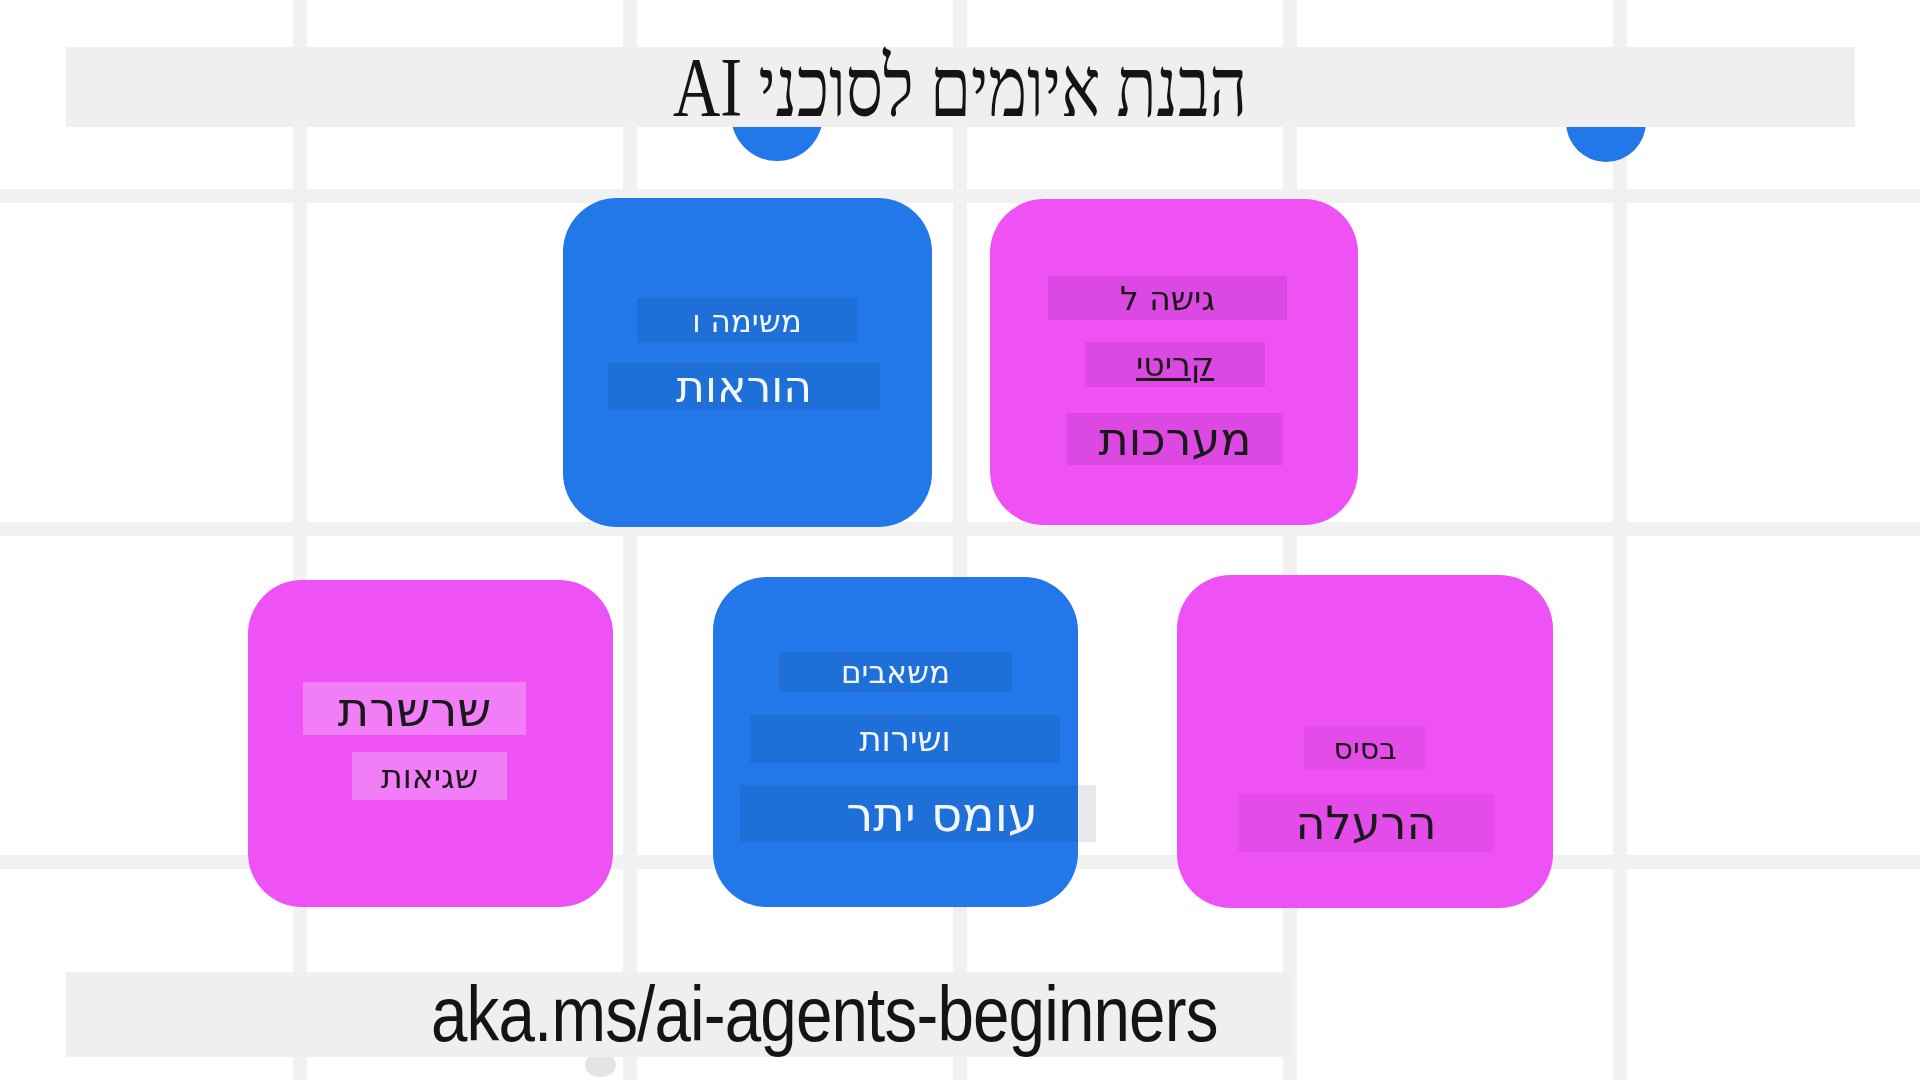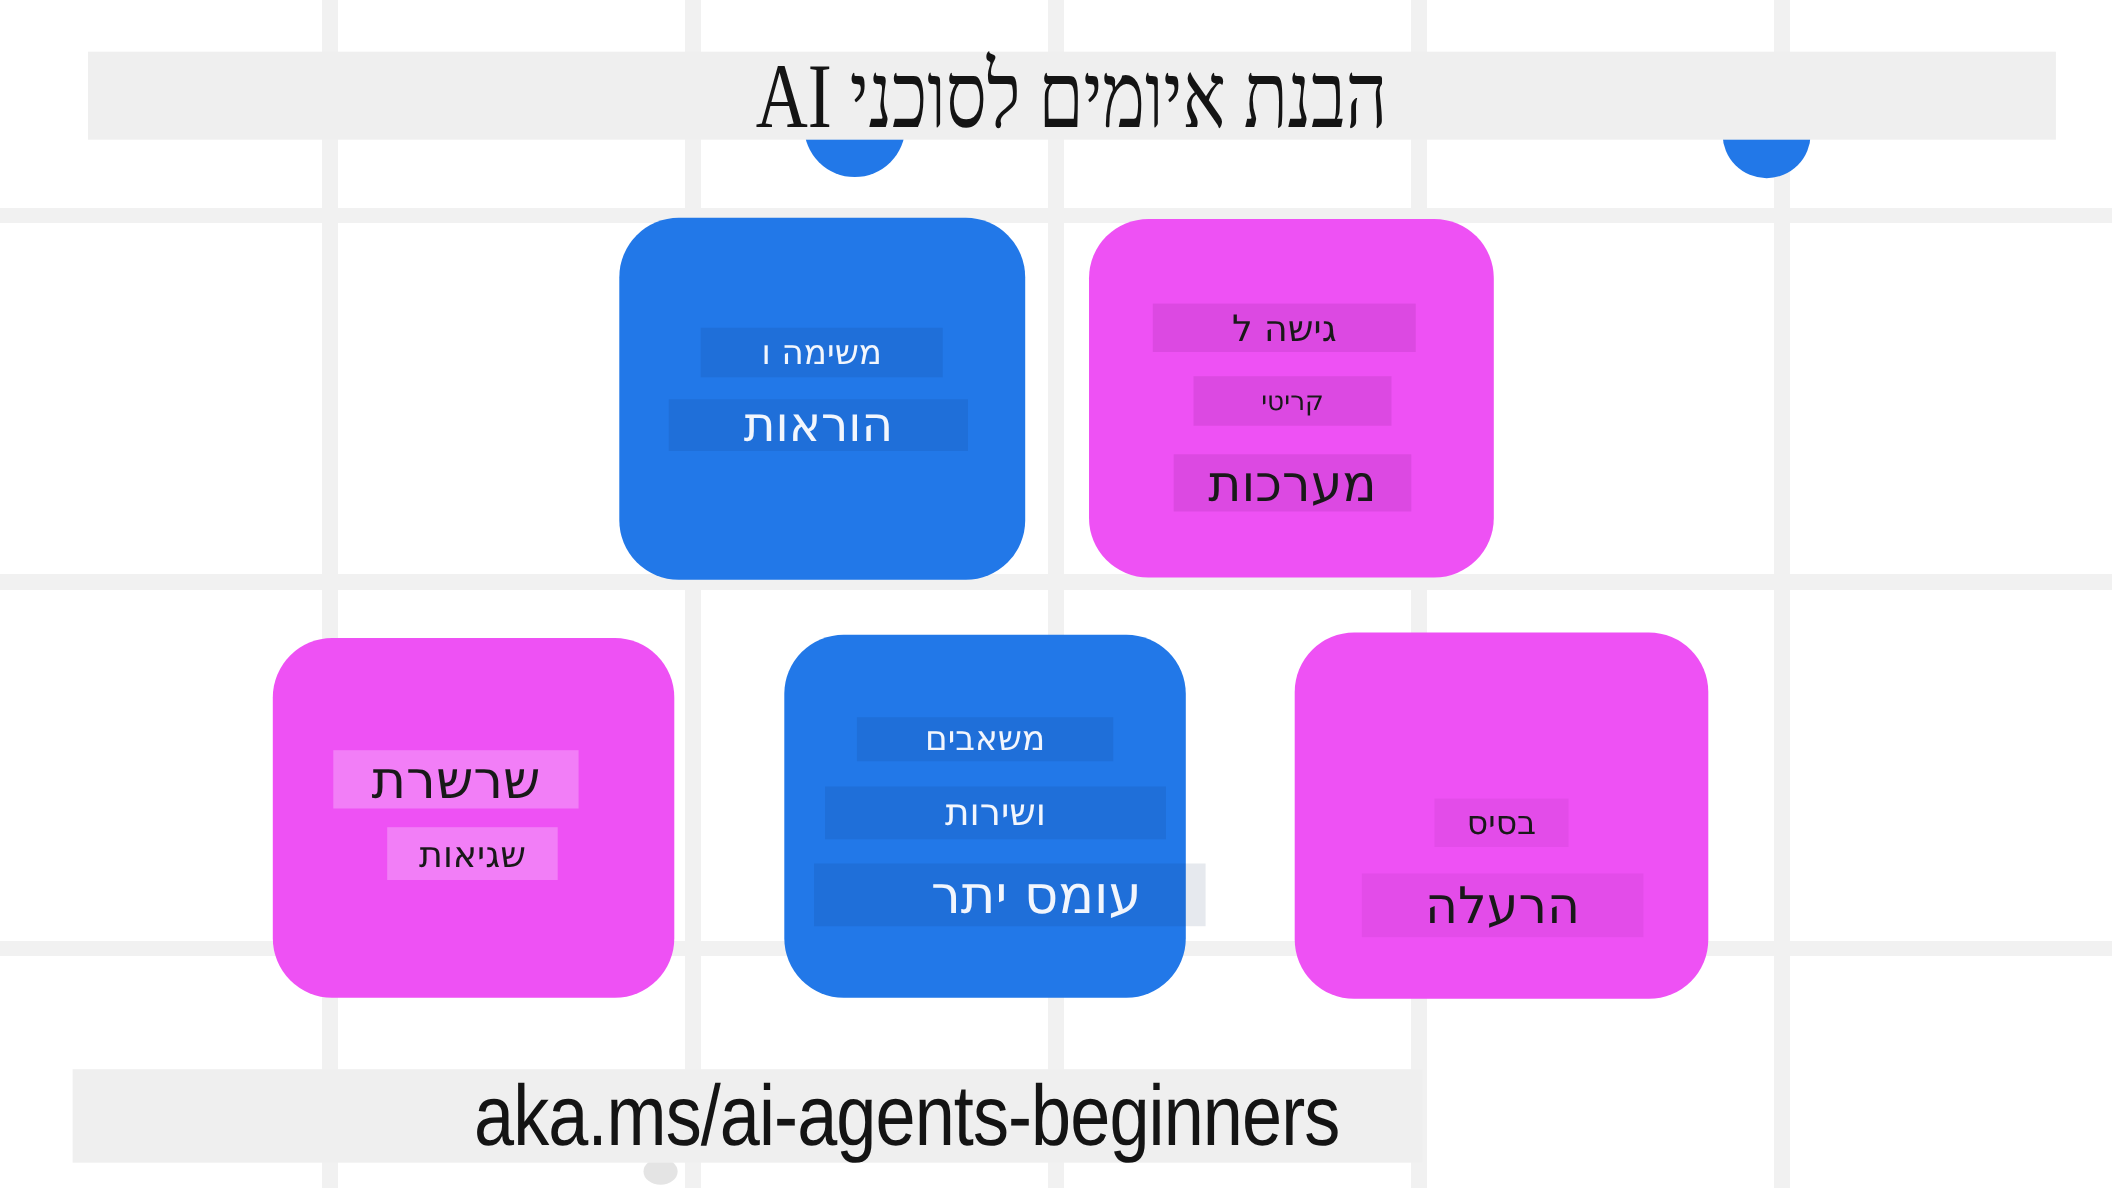--- a/index.html
+++ b/index.html
@@ -30,21 +30,21 @@
     position: absolute;
     border-radius: 50%;
     background: #2278e8;
     z-index: 1;
   }
   .deco-circle.c-left  { left: 731px;  top: 69px;  width: 92px; height: 92px; }
   .deco-circle.c-right { left: 1566px; top: 82px;  width: 80px; height: 80px; }
 
   .title-bar {
     position: absolute;
-    left: 80px; top: 47px;
+    left: 66px; top: 47px;
     width: 1789px; height: 80px;
     background: #efefef;
     z-index: 2;
     display: flex; align-items: center; justify-content: center;
   }
   .title-text {
     direction: rtl;
     font-family: "Liberation Serif", "DejaVu Sans", serif;
     font-size: 84px;
     font-weight: 500;
@@ -76,21 +76,21 @@
   .card-5 .band { background: rgba(40, 0, 46, 0.05); }
 
   
   .card-1 { left: 563px; top: 198px; width: 369px; height: 329px; }
   .c1-b1 { left: 74px;  top: 100px; width: 220px; height: 45px; font-size: 31px; }
   .c1-b2 { left: 45px;  top: 165px; width: 272px; height: 47px; font-size: 44px; }
 
   
   .card-2 { left: 990px; top: 199px; width: 368px; height: 326px; }
   .c2-b1 { left: 58px;  top: 77px;  width: 239px; height: 44px; font-size: 33px; }
-  .c2-b2 { left: 95px;  top: 143px; width: 180px; height: 45px; font-size: 24px; }
+  .c2-b2 { left: 95px;  top: 143px; width: 180px; height: 45px; font-size: 33px; text-decoration: underline; }
   .c2-b3 { left: 77px;  top: 214px; width: 216px; height: 52px; font-size: 46px; }
 
   
   .card-3 { left: 248px; top: 580px; width: 365px; height: 327px; }
   .c3-b1 { left: 55px;  top: 102px; width: 223px; height: 53px; font-size: 48px; }
   .c3-b2 { left: 104px; top: 172px; width: 155px; height: 48px; font-size: 33px; }
 
   
   .card-4 { left: 713px; top: 577px; width: 365px; height: 330px; }
   .c4-b1 { left: 66px;  top: 75px;  width: 233px; height: 40px; font-size: 31px; }

